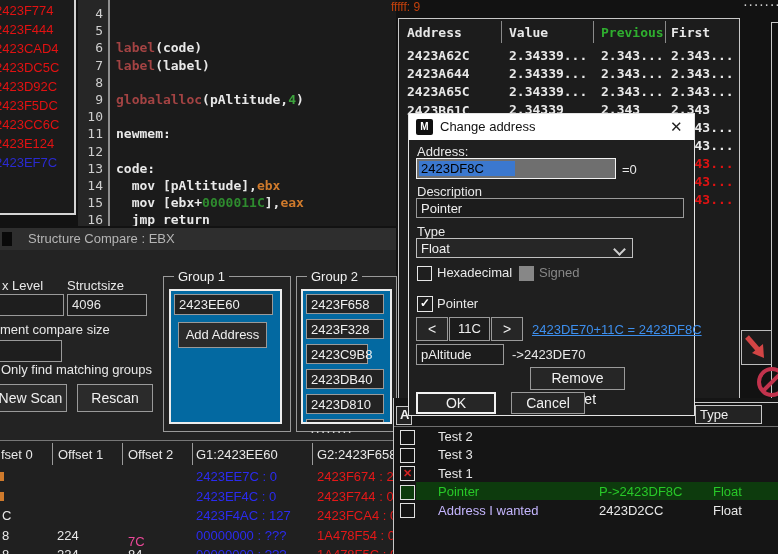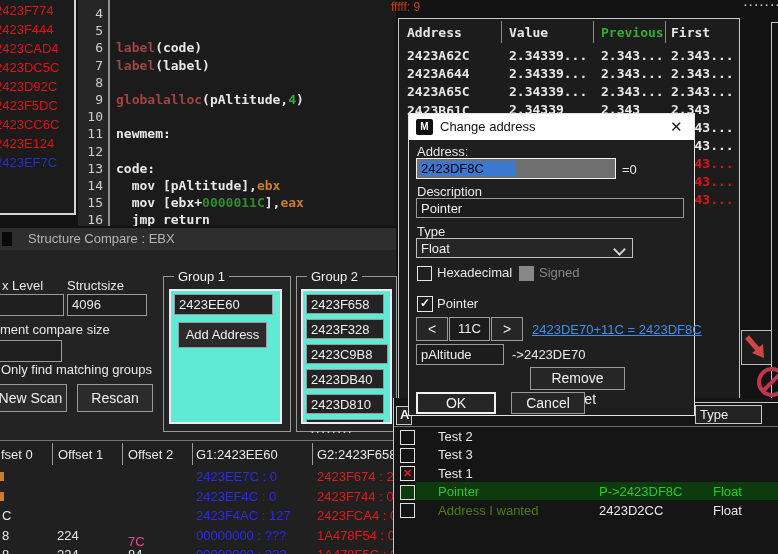--- a/index.html
+++ b/index.html
@@ -43,21 +43,21 @@
   .sc-title span{margin-left:28px;}
   .sc-icon{position:absolute;left:2px;top:4px;width:10px;height:14px;background:#090909;}
   .sc-label{position:absolute;color:#e8e8e8;font:13px "Liberation Sans",sans-serif;white-space:nowrap;}
   .sc-input{position:absolute;background:#1e1e1e;border:1px solid #9a9a9a;color:#e8e8e8;
             font:13px "Liberation Sans",sans-serif;line-height:20px;padding-left:4px;box-sizing:border-box;}
   .sc-btn{position:absolute;background:#2b2b2b;border:1px solid #9a9a9a;color:#efefef;
           font:14px "Liberation Sans",sans-serif;text-align:center;box-sizing:border-box;}
   .groupbox{position:absolute;border:1px solid #9a9a9a;}
   .group-title{position:absolute;left:10px;top:-8px;background:#232323;padding:0 4px;color:#efefef;
                font:13px "Liberation Sans",sans-serif;}
-  .group-list{position:absolute;border:2px solid #ececec;background:#5eead4;overflow:hidden;}
+  .group-list{position:absolute;border:2px solid #ececec;background:#0369a1;overflow:hidden;}
   .group-item{position:absolute;border:1px solid #9a9a9a;background:#232323;color:#efefef;
               font:13px "Liberation Sans",sans-serif;line-height:19px;padding-left:4px;box-sizing:border-box;}
 
   
   .off-table{position:absolute;left:0;top:440px;width:396px;height:114px;background:#202020;
              border-top:1px solid #777;overflow:hidden;}
   .off-head{position:absolute;top:6px;color:#e8e8e8;font:13px "Liberation Sans",sans-serif;white-space:nowrap;}
   .off-sep{position:absolute;top:2px;width:1px;height:22px;background:#9a9a9a;}
   .off-cell{position:absolute;font:13px "Liberation Sans",sans-serif;white-space:nowrap;overflow:hidden;}
   .off-frag{position:absolute;left:0;width:4px;height:9px;background:#cf7a2c;}
@@ -215,21 +215,21 @@
           </div>
         <div class="sc-btn" style="left:7px;top:31px;width:89px;height:26px;line-height:24px;font-size:13px">Add Address</div>
       </div>
     </div>
     <div class="groupbox" style="left:296px;top:48px;width:99px;height:154px">
       <div class="group-title">Group 2</div>
       <div class="group-list" style="left:4px;top:12px;width:87px;height:131px">
         <div id="g2-items">
             <div class="group-item" style="left: 3px; top: 3px; width: 78px; height: 20px;">2423F658</div>
             <div class="group-item" style="left: 3px; top: 28px; width: 78px; height: 20px;">2423F328</div>
-            <div class="group-item" style="left: 3px; top: 53px; width: 82px; height: 20px;">2423C9B8</div>
+            <div class="group-item" style="left: 3px; top: 53px; width: 62px; height: 20px;">2423C9B8</div>
             <div class="group-item" style="left: 3px; top: 78px; width: 78px; height: 20px;">2423DB40</div>
             <div class="group-item" style="left: 3px; top: 103px; width: 78px; height: 20px;">2423D810</div>
           </div>
         <div class="group-item" style="left:3px;top:128px;width:78px;height:6px"></div>
       </div>
     </div>
   </div>
   <div class="dots" style="left:311px;top:427px">········</div>
 
   <div class="off-table">
@@ -276,21 +276,21 @@
         <div class="ct-check" style="left: 6px; top: 49.9px;"></div>
         <div class="ct-row-text" style="left: 44px; top: 49.4px; color: rgb(232, 232, 232);">Test 3</div>
         <div class="ct-check" style="left: 6px; top: 68.3px; color: rgb(210, 34, 34);">✕</div>
         <div class="ct-row-text" style="left: 44px; top: 67.8px; color: rgb(232, 232, 232);">Test 1</div>
         <div class="ct-hl" style="top: 84.2px;"></div>
         <div class="ct-check" style="left: 6px; top: 86.7px; background: rgb(13, 59, 13);"></div>
         <div class="ct-row-text" style="left: 44px; top: 86.2px; color: rgb(40, 200, 40);">Pointer</div>
         <div class="ct-row-text" style="left: 205px; top: 86.2px; color: rgb(40, 200, 40);">P-&gt;2423DF8C</div>
         <div class="ct-row-text" style="left: 319px; top: 86.2px; color: rgb(40, 200, 40);">Float</div>
         <div class="ct-check" style="left: 6px; top: 105.1px;"></div>
-        <div class="ct-row-text" style="left: 44px; top: 104.6px; color: #4d7c0f;">Address I wanted</div>
+        <div class="ct-row-text" style="left: 44px; top: 104.6px; color: #c4b5fd;">Address I wanted</div>
         <div class="ct-row-text" style="left: 205px; top: 104.6px; color: rgb(232, 232, 232);">2423D2CC</div>
         <div class="ct-row-text" style="left: 319px; top: 104.6px; color: rgb(232, 232, 232);">Float</div>
       </div>
   </div>
 
   <div class="dlg">
     <div class="dlg-title">
       <div class="dlg-logo">M</div>
       <div class="dlg-title-text">Change address</div>
       <div class="dlg-close">✕</div>

